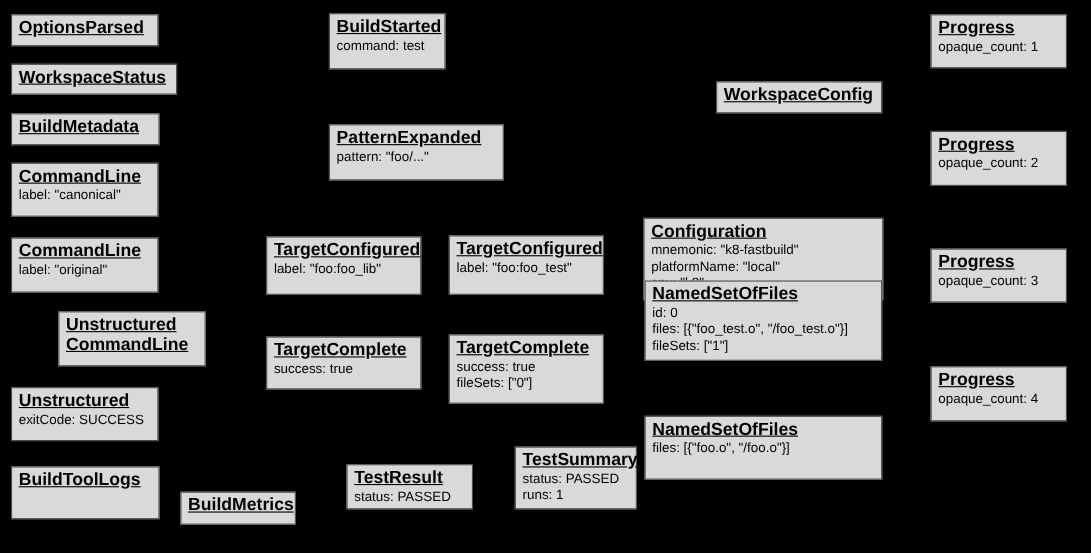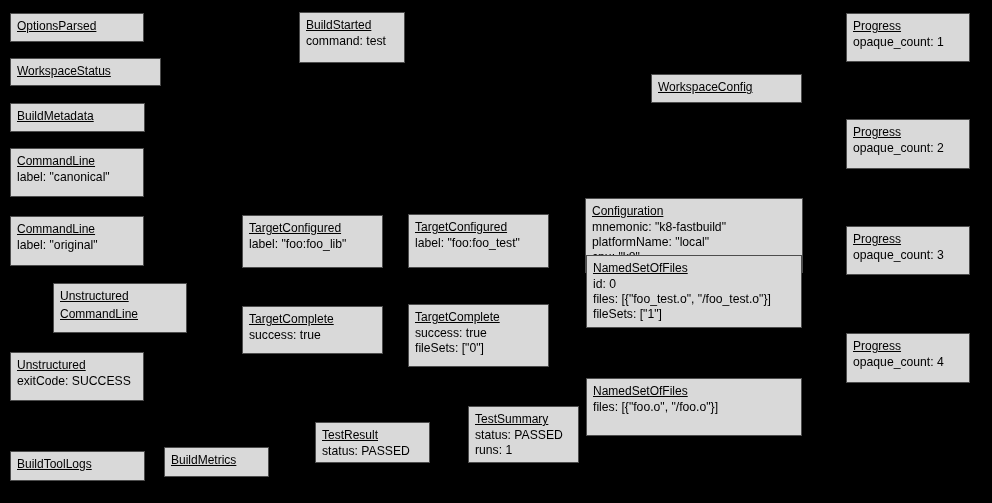--- a/index.html
+++ b/index.html
@@ -13,22 +13,22 @@
   }
   .node {
     position: absolute;
     background: #d9d9d9;
     border: 1px solid #4d4d4d;
     box-sizing: border-box;
     padding: 3px 6px 4px 6px;
     color: #000;
   }
   .node-title {
-    font-weight: normal;
-    font-size: 12px;
+    font-weight: bold;
+    font-size: 16px;
     line-height: 18px;
     text-decoration: underline;
     white-space: pre-line;
   }
   .node-field {
     font-size: 12.2px;
     line-height: 15px;
     white-space: nowrap;
   }
 </style>
@@ -62,33 +62,37 @@
   <div class="node" style="left:10px; top:283px; width:134px; height:50px;margin-left:43px;">
     <div class="node-title">Unstructured
 CommandLine</div>
   </div>
 
   <div class="node" style="left:10px; top:352px; width:134px; height:49px;">
     <div class="node-title">Unstructured</div>
     <div class="node-field">exitCode: SUCCESS</div>
   </div>
 
-  <div class="node" style="left:10px; top:451px; width:135px; height:30px;">
+  <div class="node" style="left:10px; top:424px; width:135px; height:48px;">
     <div class="node-title">BuildToolLogs</div>
   </div>
 
   <div class="node" style="left:299px; top:12px; width:106px; height:51px;">
     <div class="node-title">BuildStarted</div>
     <div class="node-field">command: test</div>
   </div>
 
   <div class="node" style="left:164px; top:447px; width:105px; height:30px;">
     <div class="node-title">BuildMetrics</div>
   </div>
 
+  <div class="node" style="left:299px; top:113px; width:159px; height:51px;">
+    <div class="node-title">PatternExpanded</div>
+    <div class="node-field">pattern: "foo/..."</div>
+  </div>
 
   <div class="node" style="left:242px; top:215px; width:141px; height:53px;">
     <div class="node-title">TargetConfigured</div>
     <div class="node-field">label: "foo:foo_lib"</div>
   </div>
 
   <div class="node" style="left:408px; top:214px; width:141px; height:54px;">
     <div class="node-title">TargetConfigured</div>
     <div class="node-field">label: "foo:foo_test"</div>
   </div>

